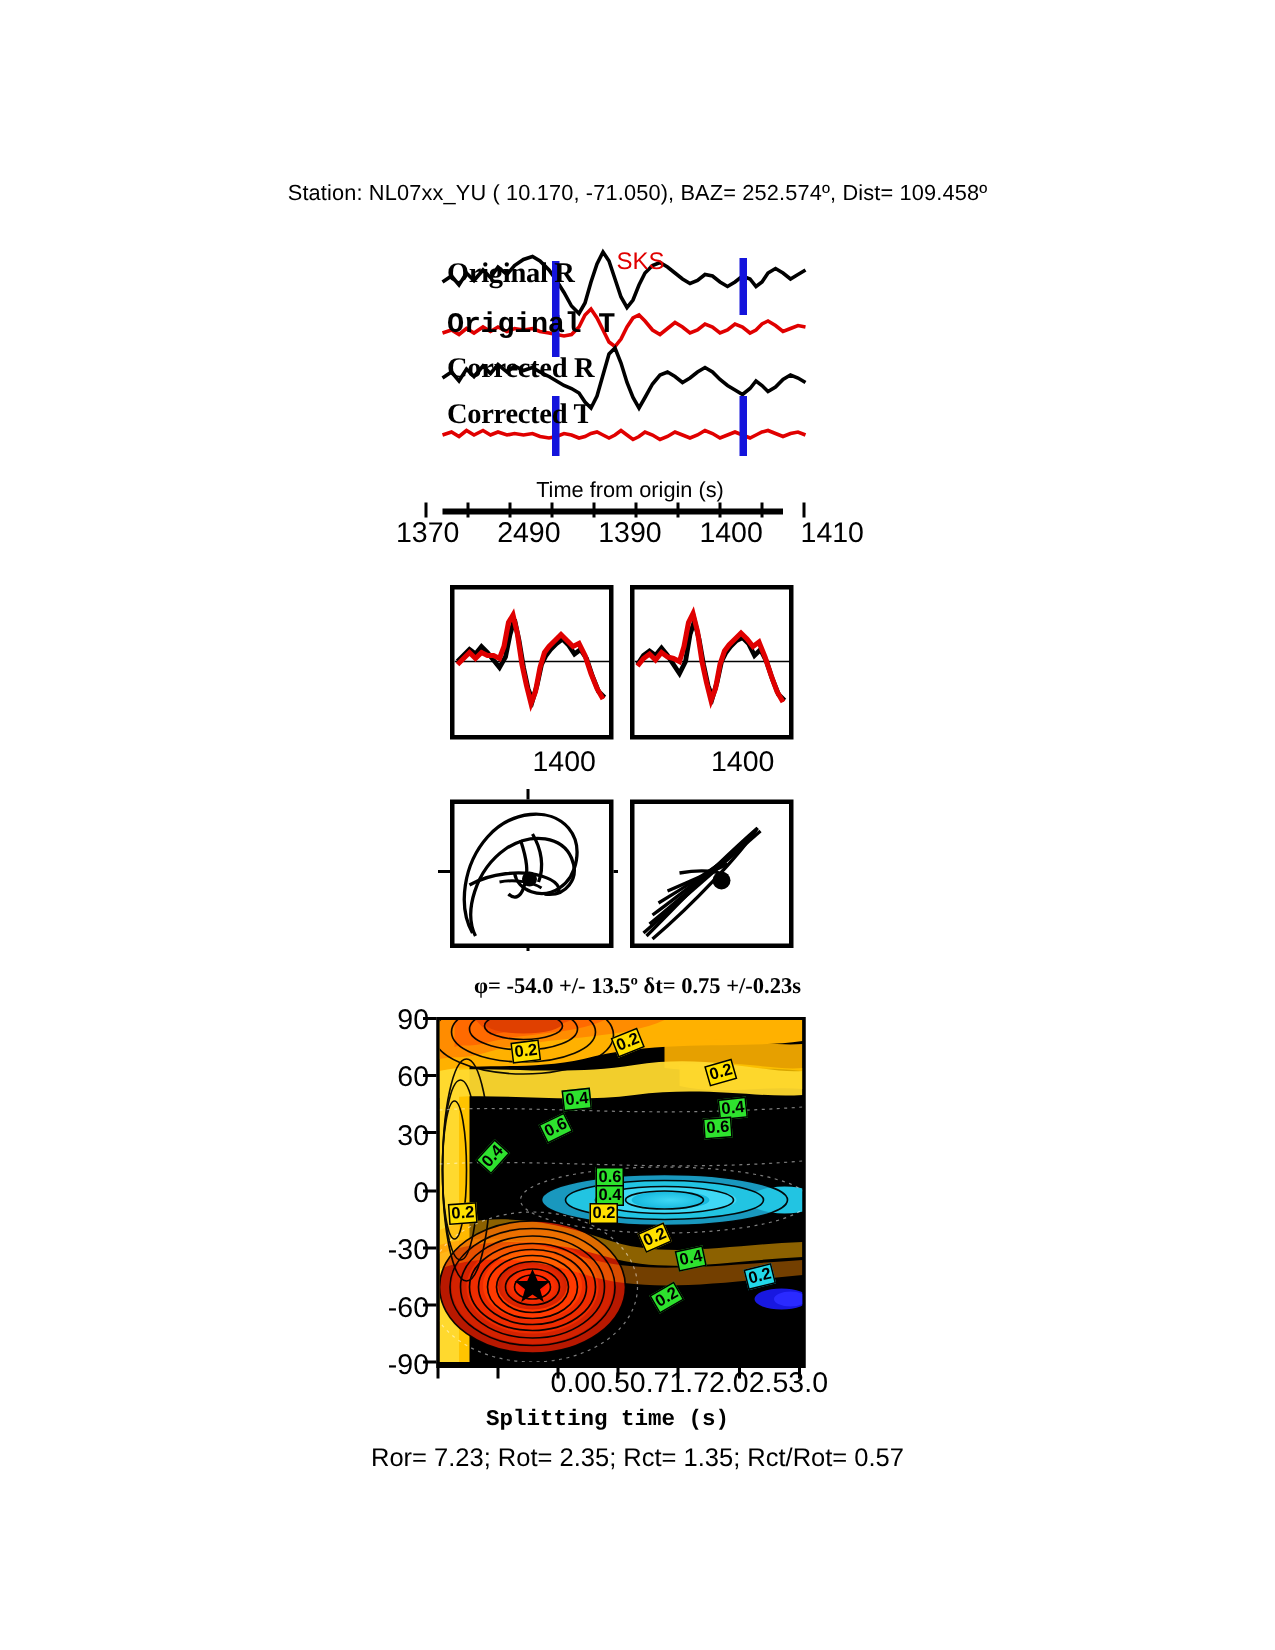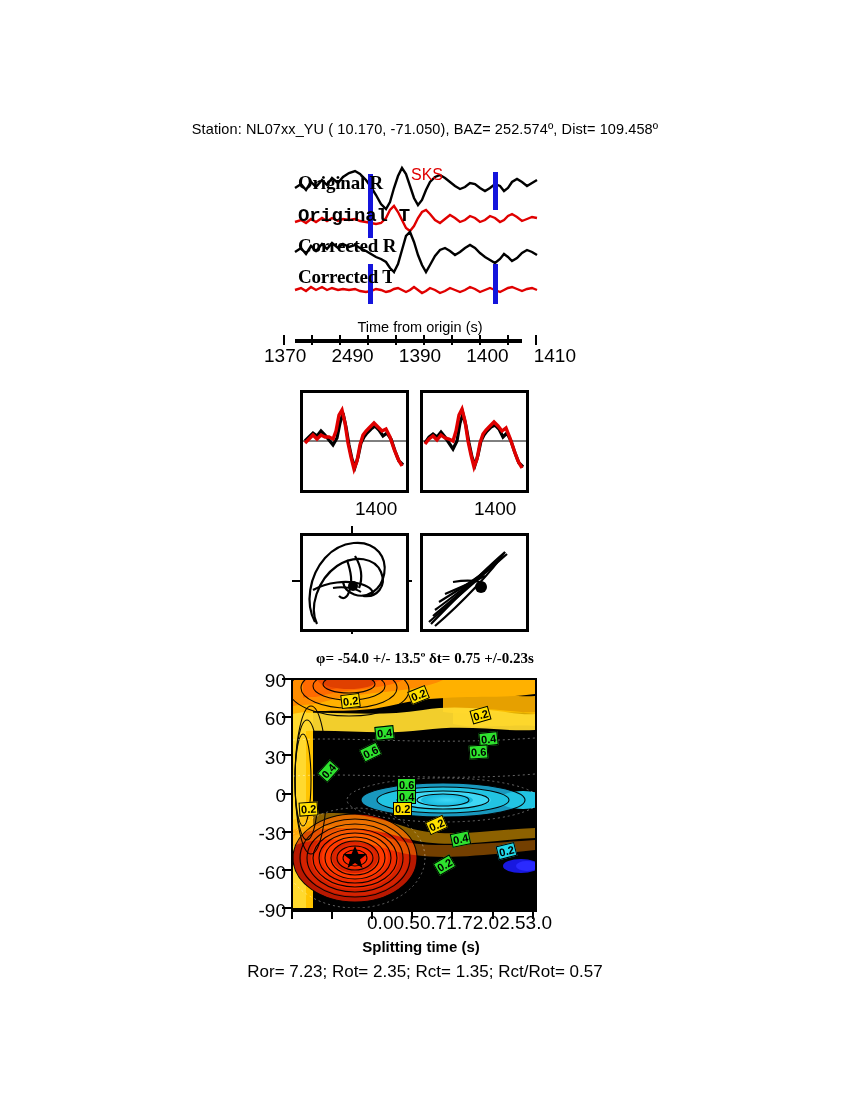--- a/index.html
+++ b/index.html
@@ -30,22 +30,22 @@
   .wavebox{position:absolute;border:3px solid #000;background:#fff;}
   .boxlabel{position:absolute;font-size:19px;}
   .hodobox{position:absolute;border:3px solid #000;background:#fff;}
   .hodo-tick{position:absolute;background:#000;}
 
   
   #contour-title{position:absolute;left:200px;top:650px;width:450px;text-align:center;
      font-family:"Liberation Serif",serif;font-weight:bold;font-size:15px;}
   #contour-plot{position:absolute;left:291px;top:678px;width:242px;height:230px;
      background:#000;border:2px solid #000;overflow:hidden;}
-  #xlabel{position:absolute;left:300px;top:938px;width:242px;text-align:center;
-     font-family:Liberation Sans, sans-serif;font-weight:bold;font-size:15px;}
+  #xlabel{position:absolute;left:284px;top:938px;width:242px;text-align:center;
+     font-family:Liberation Mono, monospace;font-weight:bold;font-size:15px;}
   #ytick-labels{position:absolute;left:230px;top:670px;width:56px;height:246px;}
   #ytick-labels span{position:absolute;right:0;font-size:19px;text-align:right;}
   #xtick-labels{position:absolute;left:272px;top:912px;width:280px;
      display:flex;justify-content:flex-end;font-size:19px;}
   .ax-tick{position:absolute;background:#000;}
 
   .clabel{position:absolute;font-size:11px;font-weight:bold;
      border:1px solid #000;padding:0 1px;line-height:12px;font-family:"Liberation Sans",sans-serif;}
   .cl-y{background:#ffe000;color:#000;}
   .cl-g{background:#2ee22e;color:#000;}

